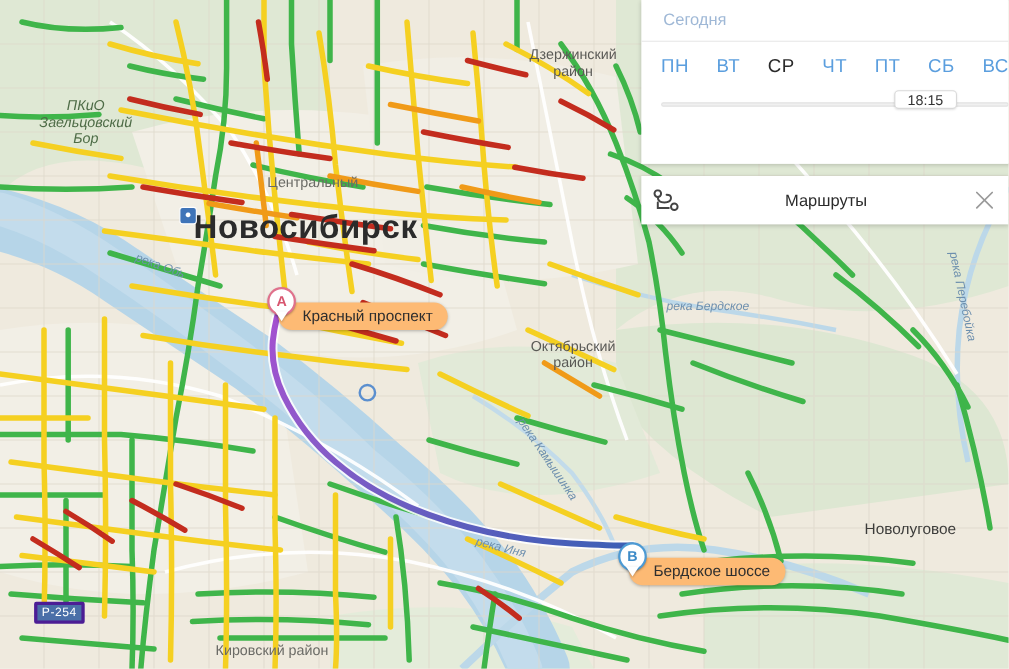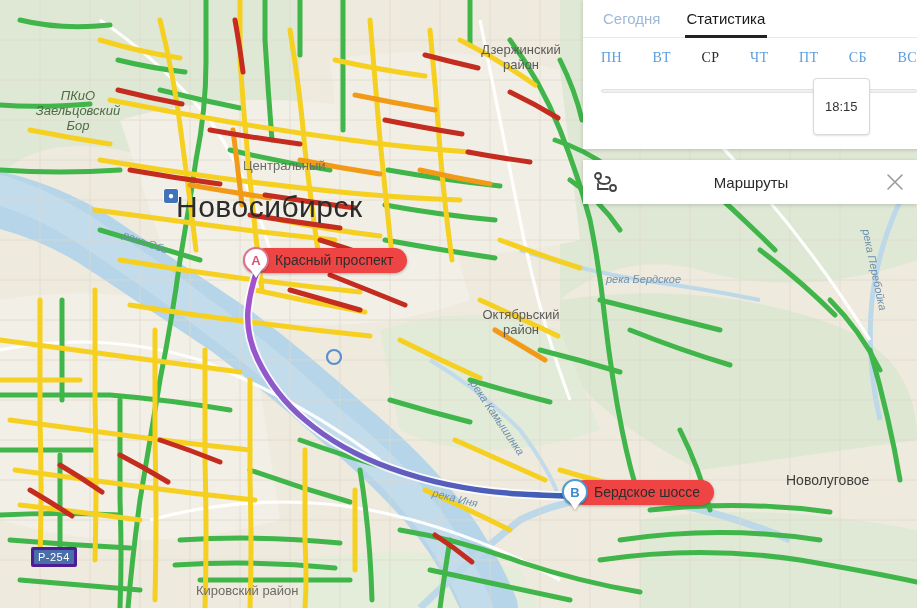--- a/index.html
+++ b/index.html
@@ -22,21 +22,21 @@
 
   
   .maplabel {
     position: absolute;
     color: #4a4a48;
     white-space: pre;
     pointer-events: none;
     text-align: center;
   }
   .lbl-city {
-    font-size: 30px; color: #2b2b2b; letter-spacing: .5px;
+    font-size: 30px; color: #2b2b2b; letter-spacing: .5px; font-weight: bold;
   }
   .lbl-district { font-size: 13px; color: #5a5a56; line-height: 15px; }
   .lbl-park { font-size: 13px; font-style: italic; color: #4d6b46; line-height: 15px; }
   .lbl-town { font-size: 14px; color: #3d3d3b; }
   .lbl-hood { font-size: 13px; color: #6b6b66; }
   .lbl-river {
     font-size: 11px; font-style: italic; color: #6d8fae;
   }
 
   
@@ -80,29 +80,30 @@
     transform: translateX(-50%);
     width: 0; height: 0;
     border-left: 6px solid transparent;
     border-right: 6px solid transparent;
     border-top: 9px solid #fff;
     filter: drop-shadow(0 1px 1px rgba(0,0,0,.25));
   }
   .pin-a { border: 2px solid #e0718c; color: #d8566f; }
   .pin-b { border: 2px solid #4c9ad4; color: #3d8bc8; }
   .marker-label {
-    background: #ef4444;
+    background: #fdba74;
     border-radius: 13px;
     padding: 4px 14px 5px 22px;
     margin-left: -16px;
     font-size: 14px;
     color: #2e2e2e;
     white-space: nowrap;
     box-shadow: 0 1px 3px rgba(0,0,0,.28);
     z-index: 2;
+    margin-top: 28px;
   }
 
   
   #stats-panel {
     position: absolute;
     left: 583px; top: 0;
     width: 352px; height: 149px;
     background: #ffffff;
     box-shadow: 0 1px 4px rgba(0,0,0,.18);
     z-index: 20;
@@ -127,25 +128,24 @@
     position: absolute;
     left: 0; right: 0; bottom: -1px;
     height: 3px; background: #222;
   }
   .weekdays {
     display: flex;
     justify-content: space-between;
     padding: 12px 18px 0 18px;
   }
   .wd {
-    font-size: 14px;
+    font-size: 17px;
     color: #5b9ede;
     cursor: pointer;
     letter-spacing: .4px;
-    font-family: Liberation Serif, serif;
   }
   .wd.active { color: #2b2b2b; }
   .time-row {
     display: flex; justify-content: space-between;
     padding: 11px 18px 0 18px;
     font-size: 12px;
     color: #a6a6a6;
   }
   .slider-wrap {
     position: relative;
@@ -159,21 +159,21 @@
     background: #f0f0f0;
     border: 1px solid #e2e2e2;
     border-radius: 3px;
   }
   .slider-handle {
     position: absolute;
     left: 212px; top: 2px;
     background: #fff;
     border: 1px solid #d9d9d9;
     border-radius: 4px;
-    padding: 20px 11px;
+    padding: 0 11px;
     font-size: 13px;
     color: #333;
     box-shadow: 0 1px 2px rgba(0,0,0,.12);
     cursor: pointer;
   }
 
   
   #routes-bar {
     position: absolute;
     left: 583px; top: 160px;
@@ -405,21 +405,20 @@
 
     <div class="marker" style="left:562px; top:479px;">
       <div class="pin pin-b">B</div>
       <div class="marker-label">Бердское шоссе</div>
     </div>
   </div>
 
   <div id="stats-panel">
     <div class="tabs">
       <div class="tab">Сегодня</div>
-      <div class="tab active">Статистика</div>
     </div>
 
     <div class="weekdays">
       <div class="wd">ПН</div>
       <div class="wd">ВТ</div>
       <div class="wd active">СР</div>
       <div class="wd">ЧТ</div>
       <div class="wd">ПТ</div>
       <div class="wd">СБ</div>
       <div class="wd">ВС</div>

